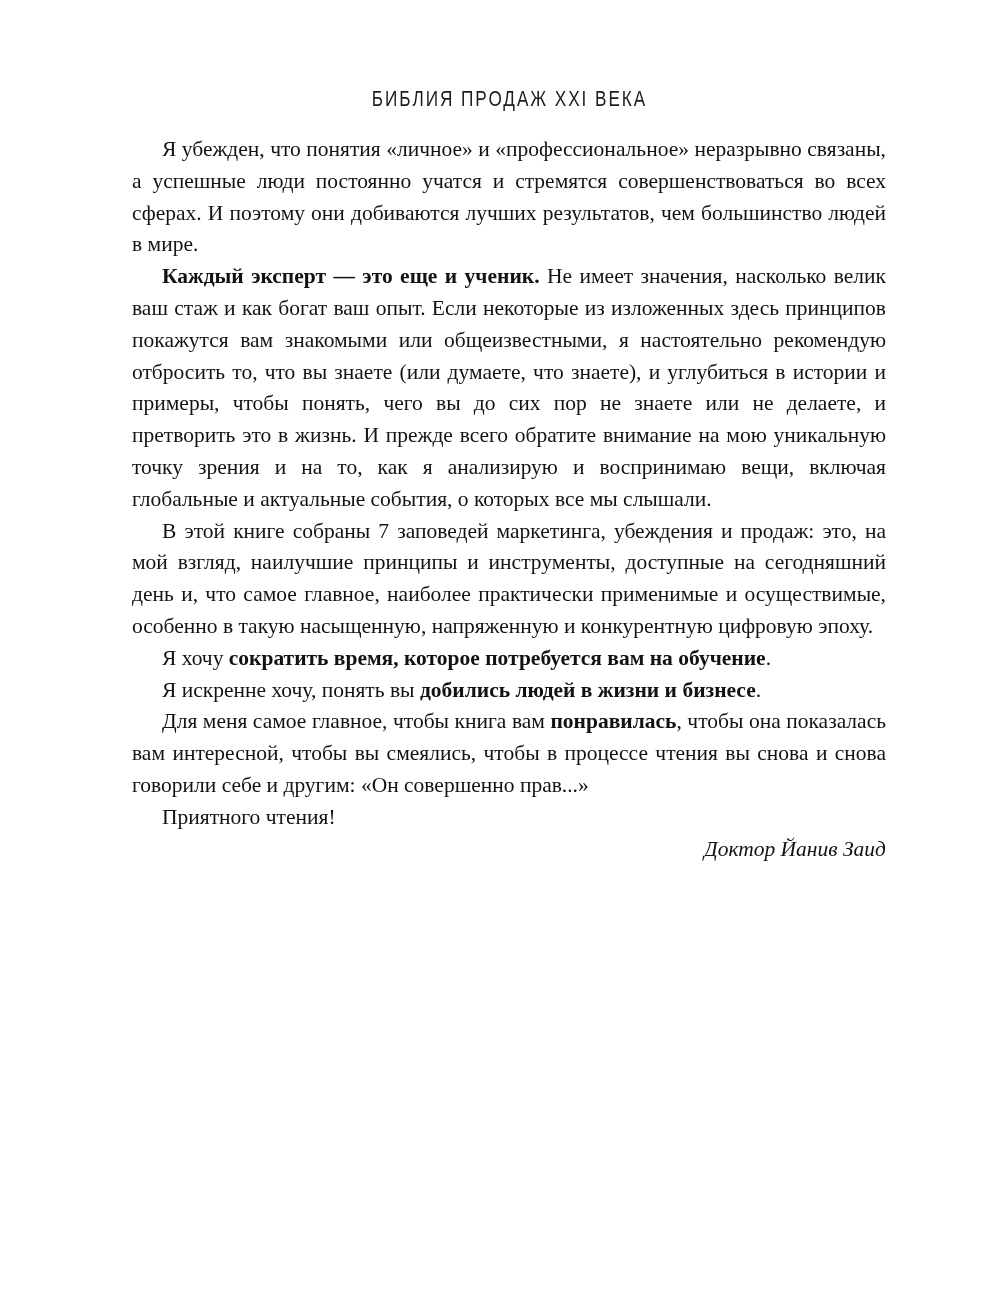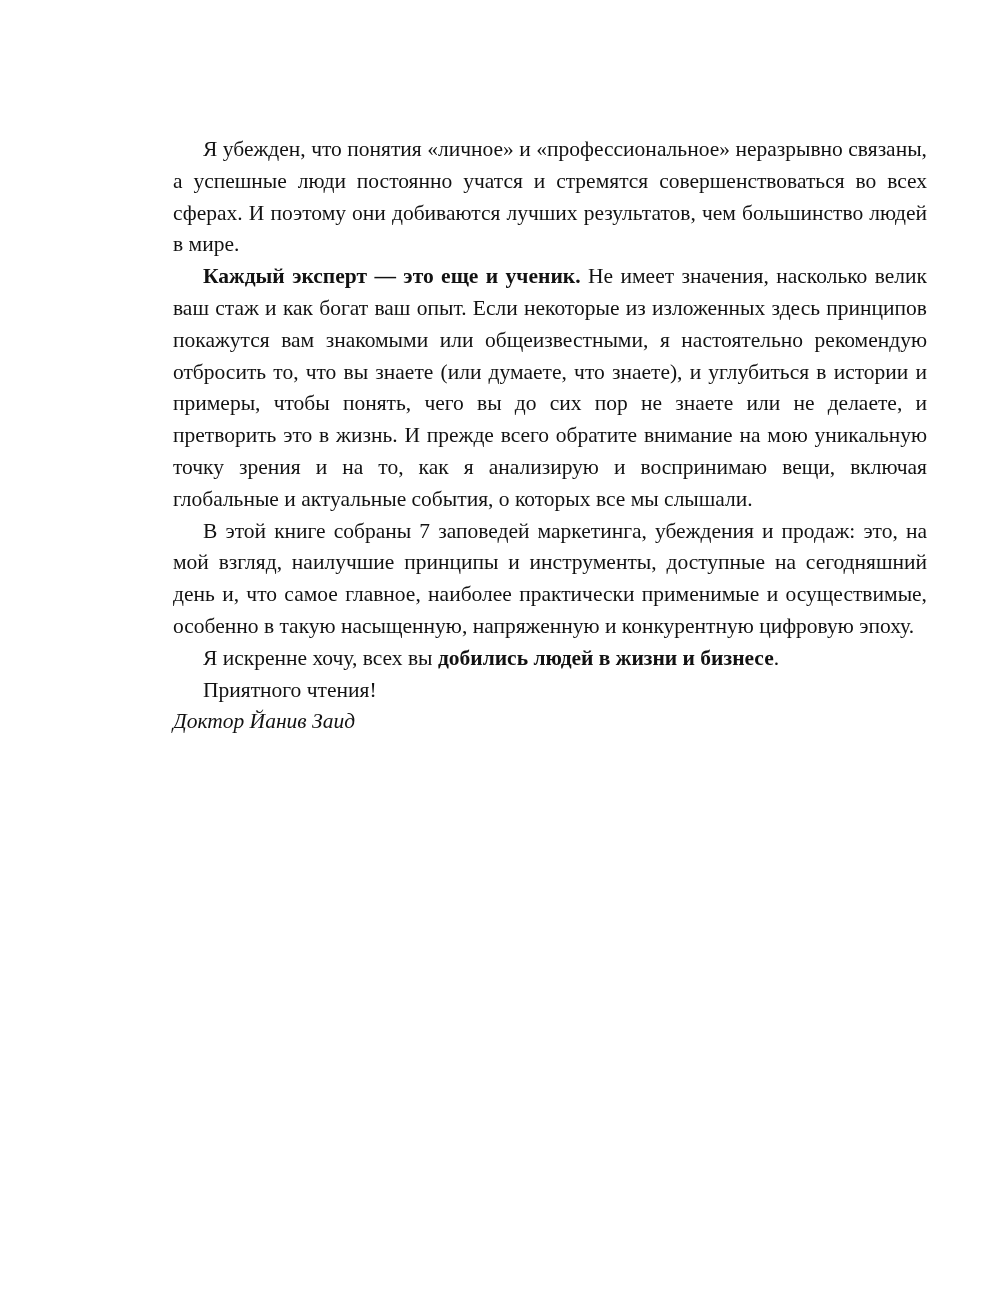--- a/index.html
+++ b/index.html
@@ -34,50 +34,55 @@
     transform-origin: center;
     white-space: nowrap;
   }
   .body-text {
     position: absolute;
     top: 134px;
     left: 132px;
     width: 754px;
     font-size: 21.5px;
     line-height: 31.8px;
-    margin-left: 41px;
   }
   .body-text p {
     margin: 0;
     text-indent: 30px;
     text-align: justify;
     hyphens: manual;
     -webkit-hyphens: manual;
   }
   .body-text p b {
     font-weight: bold;
   }
   .signature {
+    text-align: right;
     font-style: italic;
     font-size: 21.5px;
     line-height: 31.8px;
   }
 </style>
 </head>
 <body>
 
 <div class="page">
 
+  <div class="running-head">
+    <span class="running-head-inner">БИБЛИЯ ПРОДАЖ XXI ВЕКА</span>
+  </div>
 
   <div class="body-text">
     <div id="paragraphs-container">
         <p><span>Я убежден, что понятия «личное» и «профессиональное» неразрывно связаны, а успешные люди постоянно учатся и стремятся совершенство­ваться во всех сферах. И поэтому они добиваются лучших результатов, чем большинство людей в мире.</span></p>
         <p><b>Каждый эксперт — это еще и ученик.</b><span> Не имеет значения, насколько велик ваш стаж и как богат ваш опыт. Если некоторые из изложенных здесь принципов покажутся вам знакомыми или общеизвестными, я настоя­тельно рекомендую отбросить то, что вы знаете (или думаете, что знае­те), и углубиться в истории и примеры, чтобы понять, чего вы до сих пор не знаете или не делаете, и претворить это в жизнь. И прежде всего обра­тите внимание на мою уникальную точку зрения и на то, как я анализирую и воспринимаю вещи, включая глобальные и актуальные события, о кото­рых все мы слышали.</span></p>
         <p><span>В этой книге собраны 7 заповедей маркетинга, убеждения и продаж: это, на мой взгляд, наилучшие принципы и инструменты, доступные на се­годняшний день и, что самое главное, наиболее практически применимые и осуществимые, особенно в такую насыщенную, напряженную и конку­рентную цифровую эпоху.</span></p>
-        <p><span>Я искренне хочу, всех вы </span><b>добились людей в жизни и бизнесе</b><span>.</span></p>
+        <p><span>Я хочу </span><b>сократить время, которое потребуется вам на обучение</b><span>.</span></p>
+        <p><span>Я искренне хочу, понять вы </span><b>добились людей в жизни и бизнесе</b><span>.</span></p>
+        <p><span>Для меня самое главное, чтобы книга вам </span><b>понравилась</b><span>, чтобы она показалась вам интересной, чтобы вы смеялись, чтобы в процессе чтения вы снова и снова говорили себе и другим: «Он совершенно прав...»</span></p>
         <p><span>Приятного чтения!</span></p>
       </div>
 
     <div class="signature">
       <div>Доктор Йанив Заид</div>
     </div>
   </div>
 
 </div>
 

